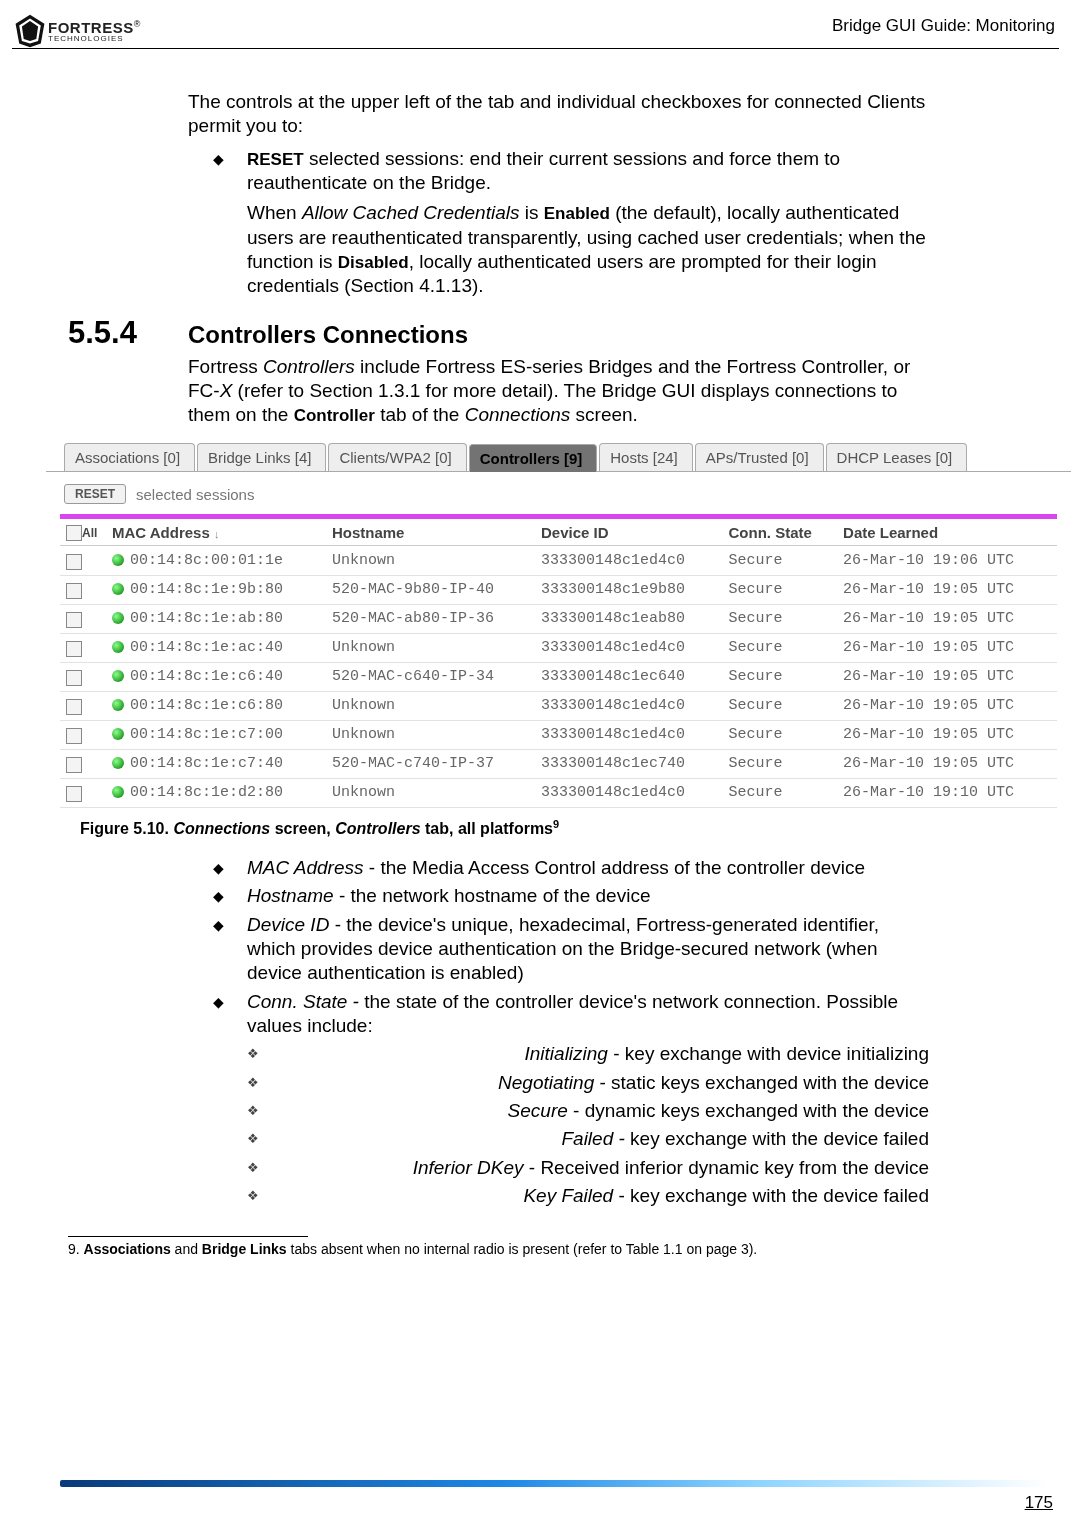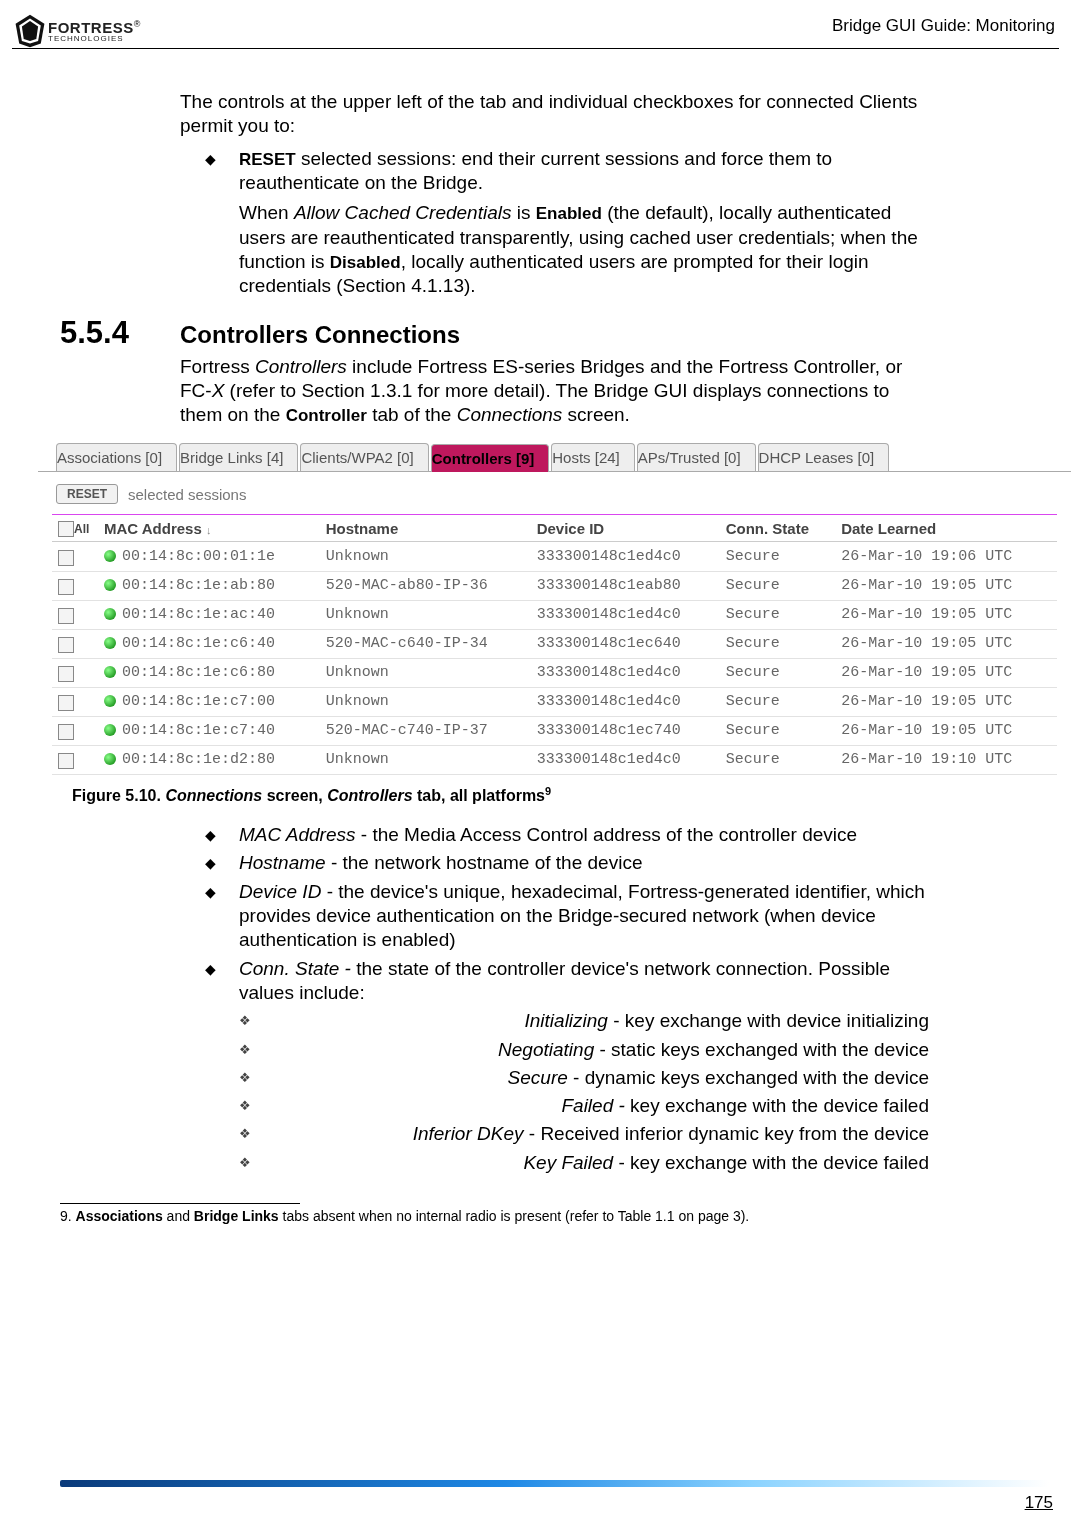--- a/index.html
+++ b/index.html
@@ -42,21 +42,21 @@
     position: absolute;
     top: 48px;
     left: 12px;
     right: 30px;
     height: 0;
     border-top: 1px solid #000;
   }
   .content {
     position: absolute;
     top: 90px;
-    left: 60px;
+    left: 68px;
     right: 40px;
   }
   .para {
     margin-left: 120px;
     margin-right: 120px;
     font-size: 19px;
     line-height: 1.28;
     margin-bottom: 8px;
   }
   .bullet-block {
@@ -86,31 +86,31 @@
   }
   .fig-caption em { font-style: italic; }
   .fig-caption sup { font-size: 11px; }
   .tabs {
     display:flex;
     padding: 8px 10px 0 18px;
     background:#fff;
     font-size:15px;
   }
   .tab {
-    padding: 5px 14px 5px 0;
+    padding: 5px 14px 5px 10px;
     border: 1px solid #aaa;
     border-bottom: none;
     border-radius: 4px 4px 0 0;
     margin-right: 2px;
     background: #eee;
     color:#555;
     font-family: Verdana, Arial;
   }
   .tab.active {
-    background:#be185d;
+    background:#737373;
     color:#000;
     font-weight:bold;
     position:relative;
     top:1px;
   }
   .panel {
     border-top:1px solid #aaa;
     padding: 6px 14px 10px 14px;
     font-family: Verdana, Arial;
     font-size:15px;
@@ -130,21 +130,21 @@
     border-collapse: collapse;
     font-size:15px;
     color:#666;
   }
   table.conn th {
     text-align:left;
     font-weight:bold;
     color:#444;
     padding:4px 6px;
     border-bottom:1px solid #ccc;
-    border-top:1px solid #d946ef;
+    border-top:5px solid #d946ef;
     font-family: Verdana, Arial;
   }
   table.conn td {
     padding:5px 6px;
     border-bottom:1px solid #e2e2e2;
     font-family: "Courier New", monospace;
     white-space: nowrap;
   }
   table.conn td.sans { font-family: Verdana, Arial; }
   .cb {
@@ -260,20 +260,28 @@
             <tr>
               <td class="sans"><span class="cb"></span></td>
               <td><span class="dot"></span>00:14:8c:00:01:1e</td>
               <td>Unknown</td>
               <td>333300148c1ed4c0</td>
               <td>Secure</td>
               <td>26-Mar-10 19:06 UTC</td>
             </tr>
             <tr>
               <td class="sans"><span class="cb"></span></td>
+              <td><span class="dot"></span>00:14:8c:1e:9b:80</td>
+              <td>520-MAC-9b80-IP-40</td>
+              <td>333300148c1e9b80</td>
+              <td>Secure</td>
+              <td>26-Mar-10 19:05 UTC</td>
+            </tr>
+            <tr>
+              <td class="sans"><span class="cb"></span></td>
               <td><span class="dot"></span>00:14:8c:1e:ab:80</td>
               <td>520-MAC-ab80-IP-36</td>
               <td>333300148c1eab80</td>
               <td>Secure</td>
               <td>26-Mar-10 19:05 UTC</td>
             </tr>
             <tr>
               <td class="sans"><span class="cb"></span></td>
               <td><span class="dot"></span>00:14:8c:1e:ac:40</td>
               <td>Unknown</td>

